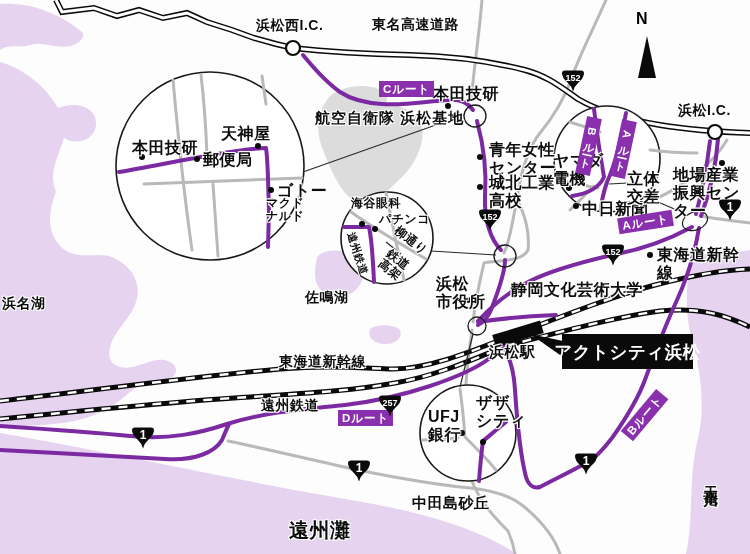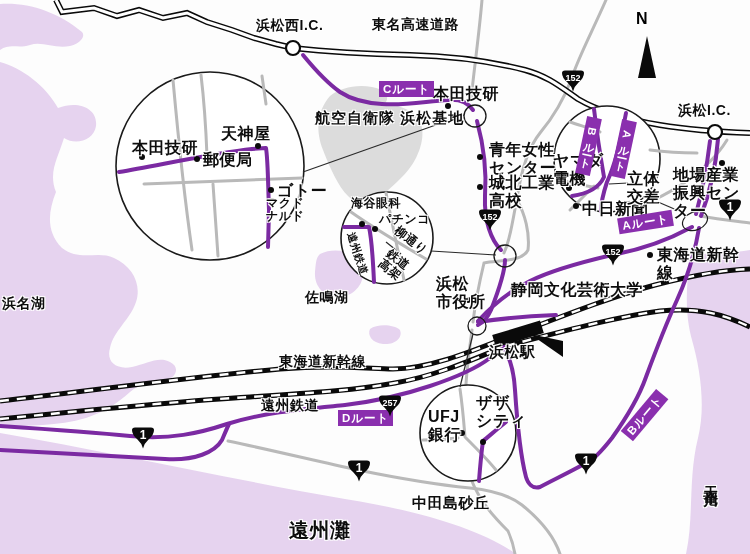--- a/index.html
+++ b/index.html
@@ -220,20 +220,21 @@
 <div class="lbl fs13" style="left:476px;top:394px">ザザ
 シティ</div>
 
 <div class="routebox" style="left:379px;top:81px">Cルート</div>
 <div class="routebox" style="left:618px;top:214px;transform:rotate(-9deg)">Aルート</div>
 <div class="routebox" style="left:338px;top:410px">Dルート</div>
 <div class="routebox" style="left:617px;top:407px;transform:rotate(-50deg)">Bルート</div>
 <div class="routebox vert" style="left:581px;top:117px;transform:rotate(12deg)">Bルート</div>
 <div class="routebox vert" style="left:616px;top:120px;transform:rotate(12deg)">Aルート</div>
 
+<div id="act-box">アクトシティ浜松</div>
 
 <svg class="shield" style="left:559px;top:69px" width="28" height="24" viewBox="0 0 28 24">
   <path d="M3,4 Q3,1.5 6,1.5 L22,1.5 Q25,1.5 25,4 Q25,9 19.5,13.5 Q15.5,17 14,22.5 Q12.5,17 8.5,13.5 Q3,9 3,4 Z" fill="#0a0a0a"></path>
   <text x="14" y="11.5" fill="#fff" font-size="9" text-anchor="middle">152</text>
 </svg>
 <svg class="shield" style="left:476px;top:208px" width="28" height="24" viewBox="0 0 28 24">
   <path d="M3,4 Q3,1.5 6,1.5 L22,1.5 Q25,1.5 25,4 Q25,9 19.5,13.5 Q15.5,17 14,22.5 Q12.5,17 8.5,13.5 Q3,9 3,4 Z" fill="#0a0a0a"></path>
   <text x="14" y="11.5" fill="#fff" font-size="9" text-anchor="middle">152</text>
 </svg>
 <svg class="shield" style="left:599px;top:243px" width="28" height="24" viewBox="0 0 28 24">

